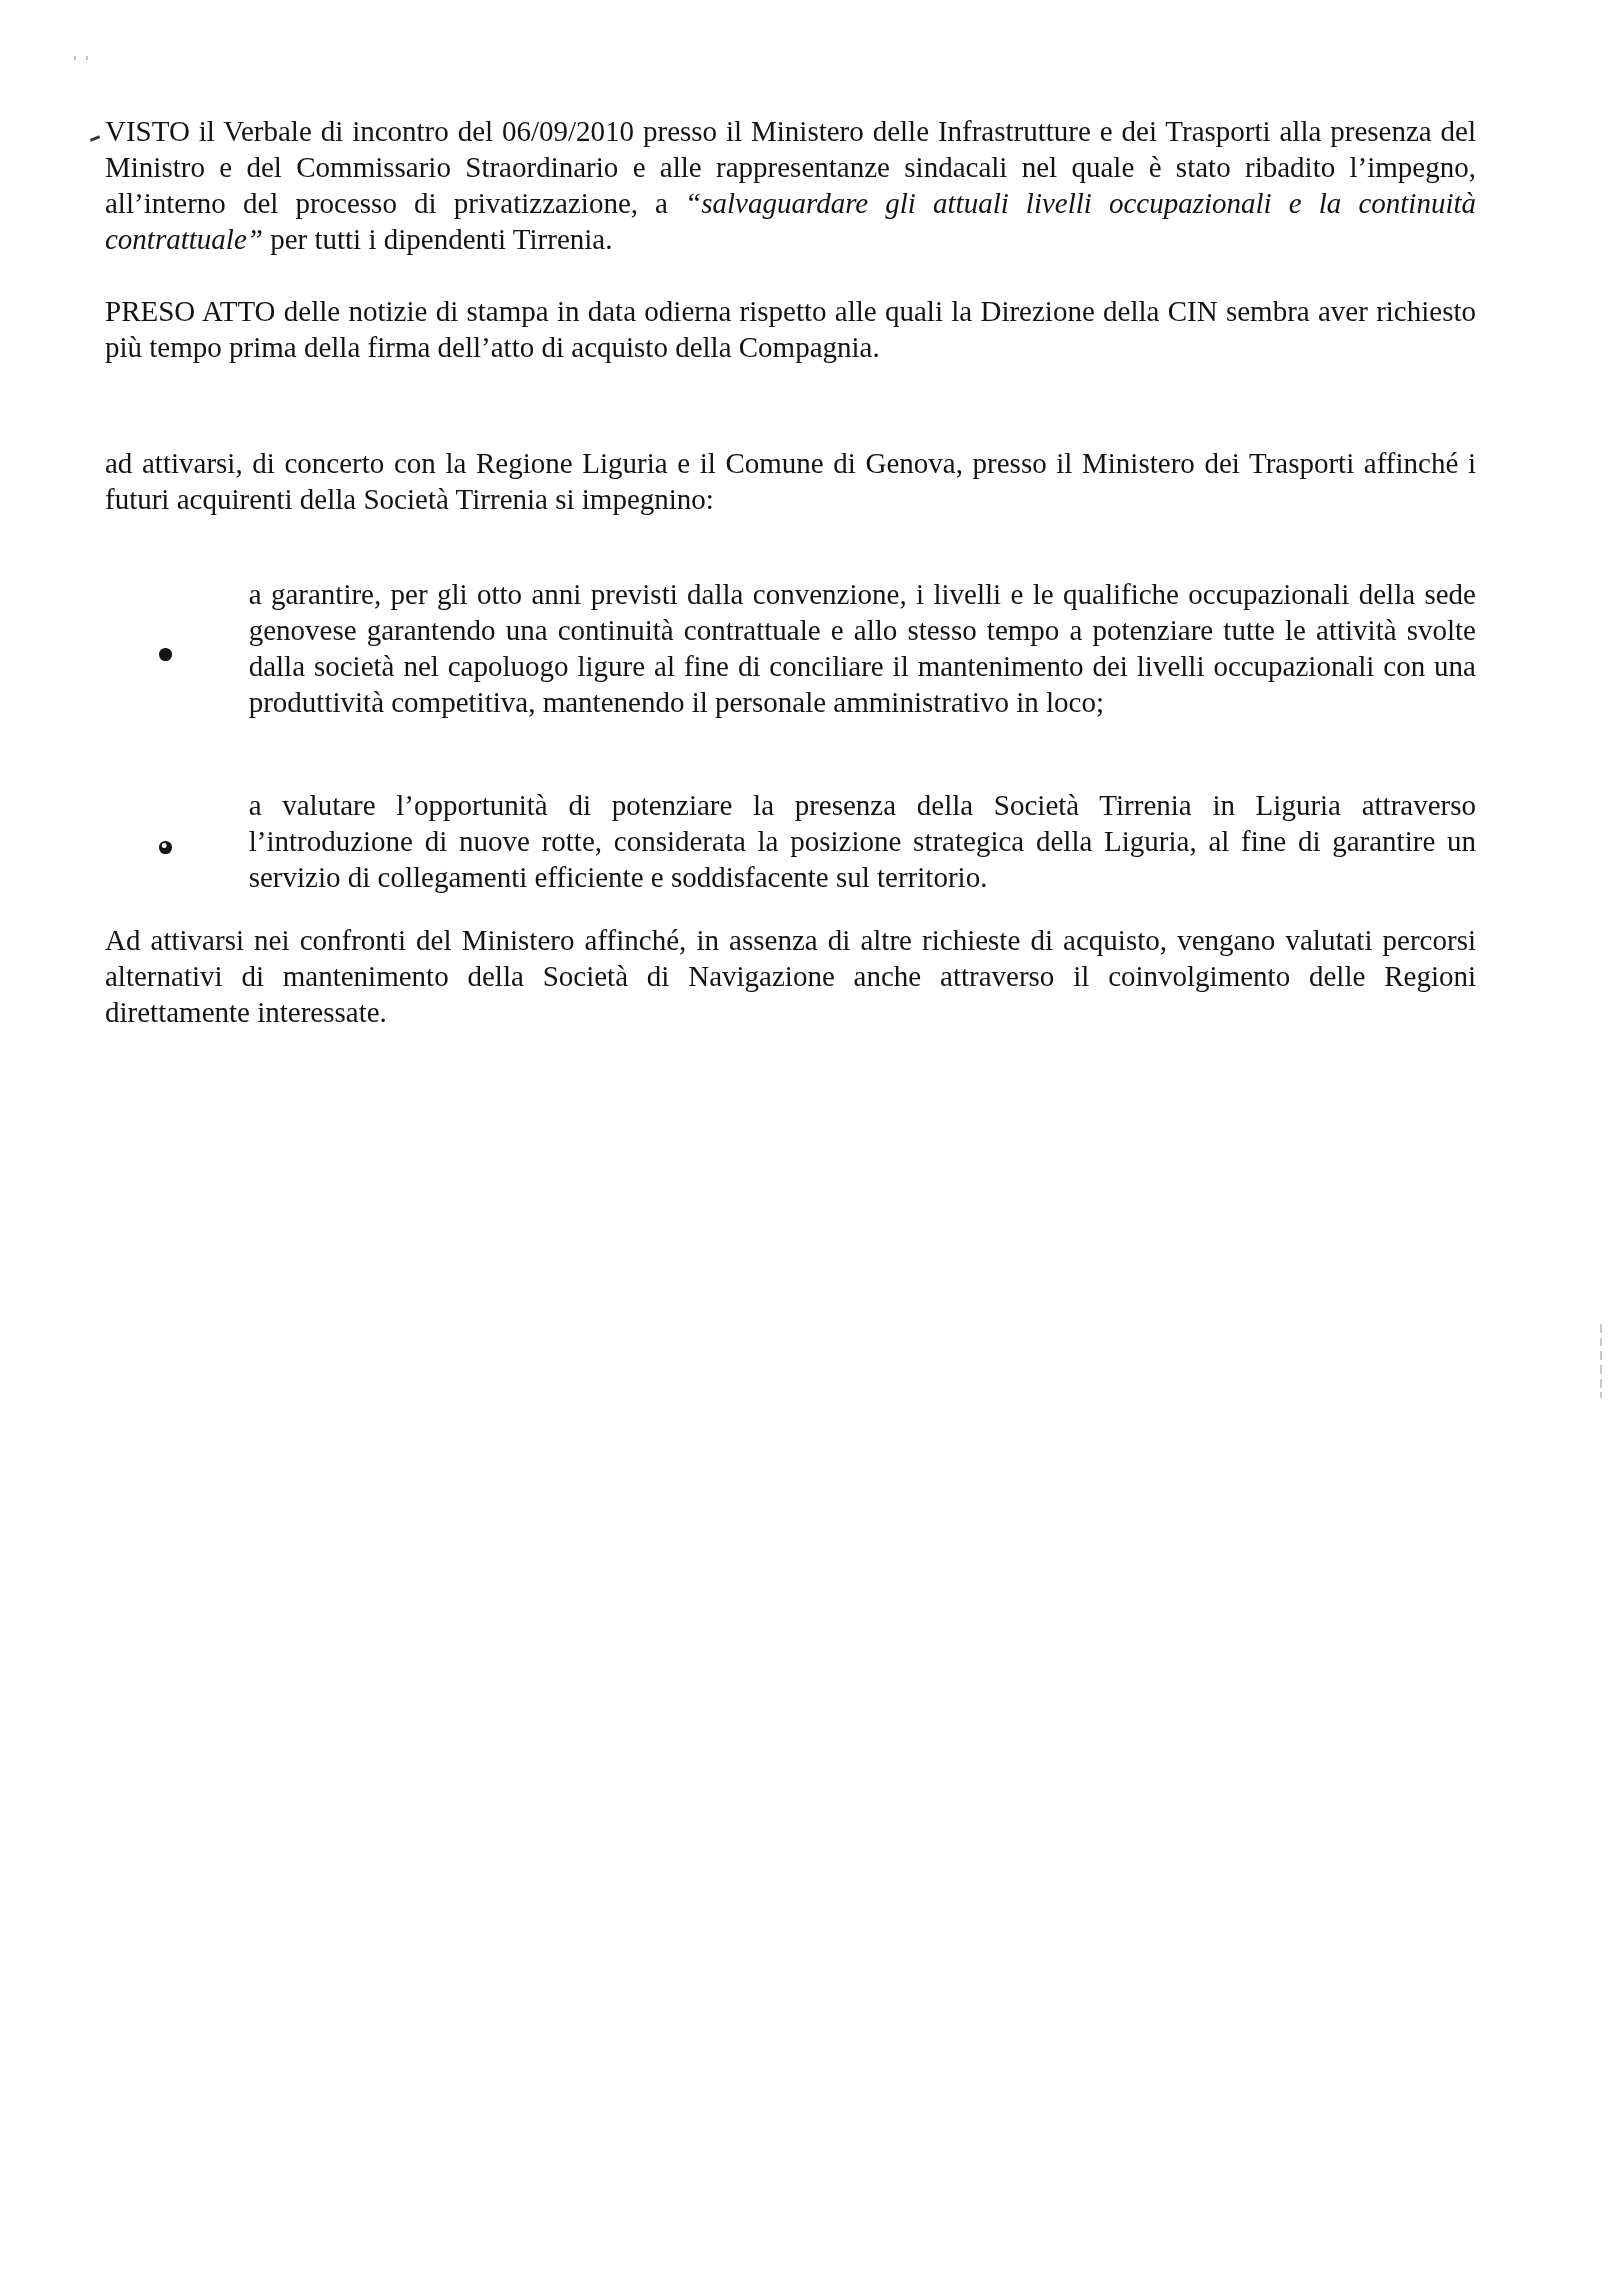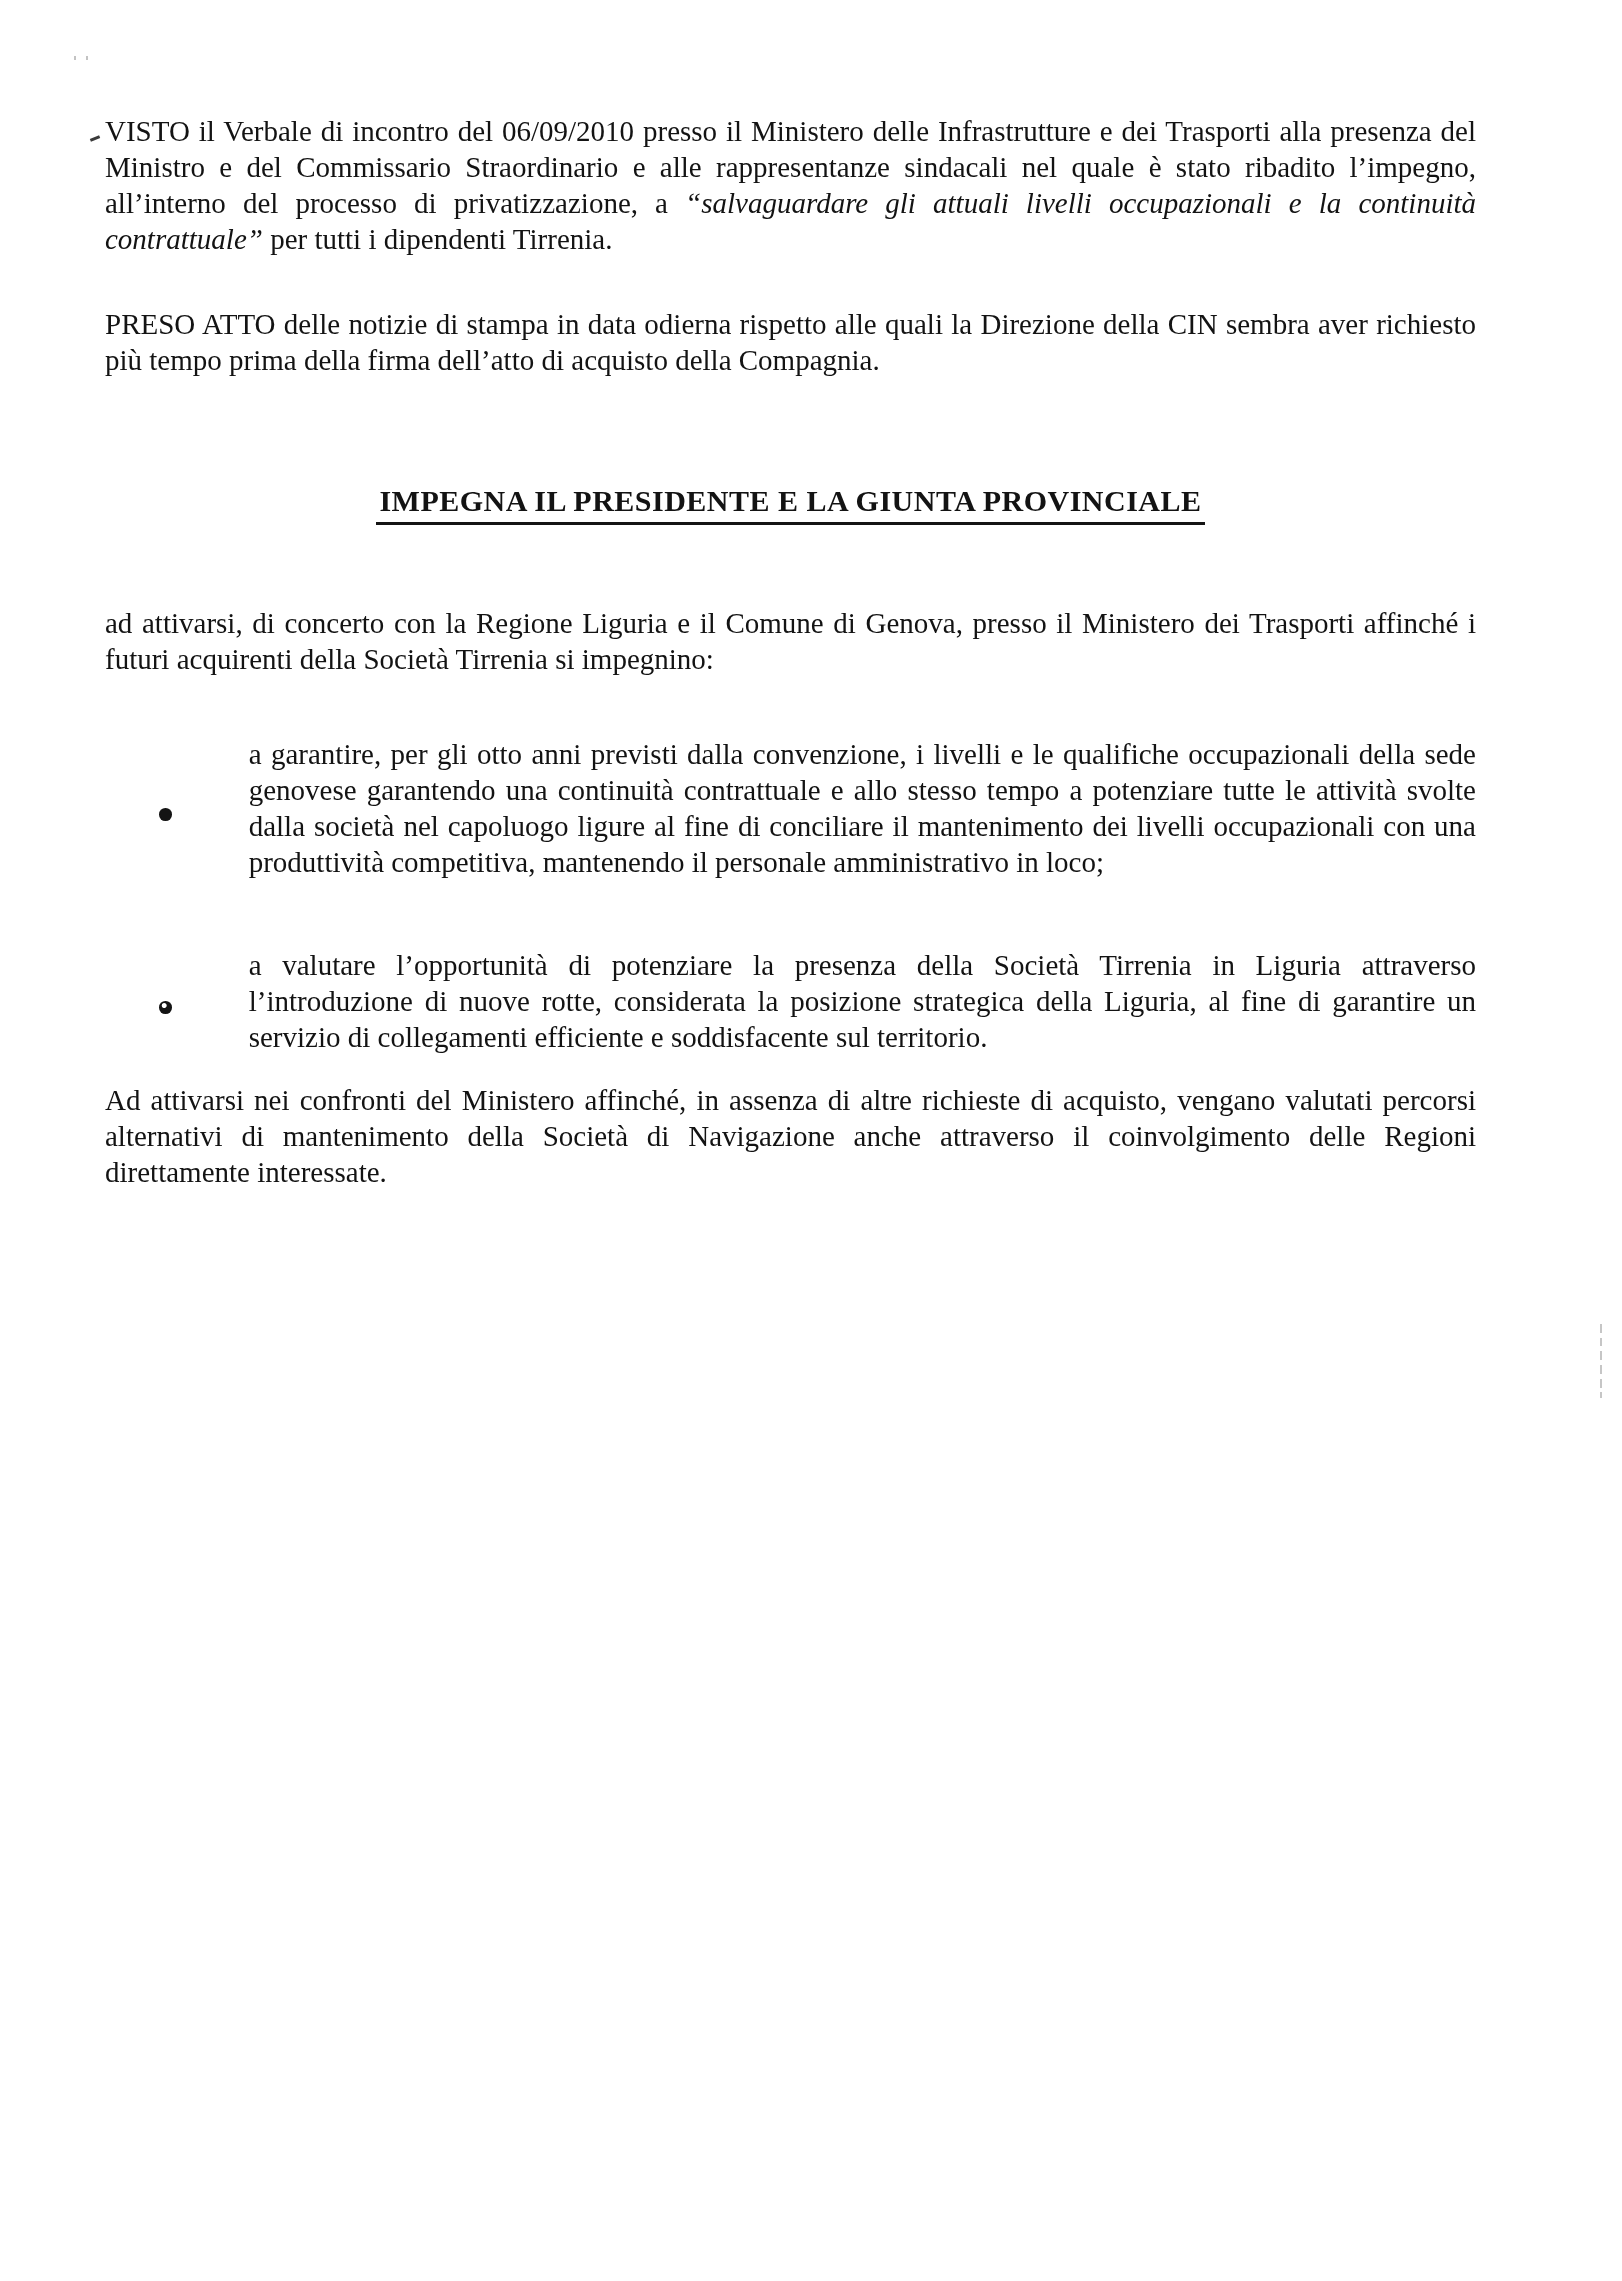--- a/index.html
+++ b/index.html
@@ -17,21 +17,21 @@
     font-family: "Liberation Serif", "DejaVu Serif", serif;
     color: #131313;
     font-size: 29px;
     line-height: 36px;
     overflow: hidden;
   }
   .para {
     margin: 0;
     text-align: justify;
   }
-  .p-preso       { margin-top: 49px; }
+  .p-preso       { margin-top: 36px; }
   .p-considerate { margin-top: 45px; }
   .heading {
     margin: 103px 0 0 0;
     text-align: center;
     font-size: 30px;
     font-weight: bold;
     line-height: 39px;
   }
   .heading-text {
     display: inline-block;
@@ -111,21 +111,20 @@
   <div class="artifact art-dash"></div>
   <div class="artifact art-right-1"></div>
   <div class="artifact art-right-2"></div>
   <div class="artifact art-bottom"></div>
 
   <p class="para p-visto"><span>VISTO il Verbale di incontro del 06/09/2010 presso il Ministero delle Infrastrutture e dei Trasporti alla presenza del Ministro e del Commissario Straordinario e alle rappresentanze sindacali nel quale è stato ribadito l’impegno, all’interno del processo di privatizzazione, a </span><span class="q">“salvaguardare gli attuali livelli occupazionali e la continuità contrattuale”</span><span> per tutti i dipendenti Tirrenia.</span></p>
 
   <p class="para p-preso">PRESO ATTO delle notizie di stampa in data odierna rispetto alle quali la Direzione della CIN sembra aver richiesto più tempo prima della firma dell’atto di acquisto della Compagnia.</p>
 
 
-  <h2 class="heading"><span class="heading-text">IMPEGNA IL PRESIDENTE E LA GIUNTA PROVINCIALE</span></h2>
 
   <p class="para p-attivarsi">ad attivarsi, di concerto con la Regione Liguria e il Comune di Genova, presso il Ministero dei Trasporti affinché i futuri acquirenti della Società Tirrenia si impegnino:</p>
 
   <ul class="bullets">
     <li class="bullet-item li1">
       <span class="dot"></span>
       <span class="bullet-text">a garantire, per gli otto anni previsti dalla convenzione, i livelli e le qualifiche occupazionali della sede genovese garantendo una continuità contrattuale e allo stesso tempo a potenziare tutte le attività svolte dalla società nel capoluogo ligure al fine di conciliare il mantenimento dei livelli occupazionali con una produttività competitiva, mantenendo il personale amministrativo in loco;</span>
     </li>
     <li class="bullet-item li2">
       <span class="dot"></span>

